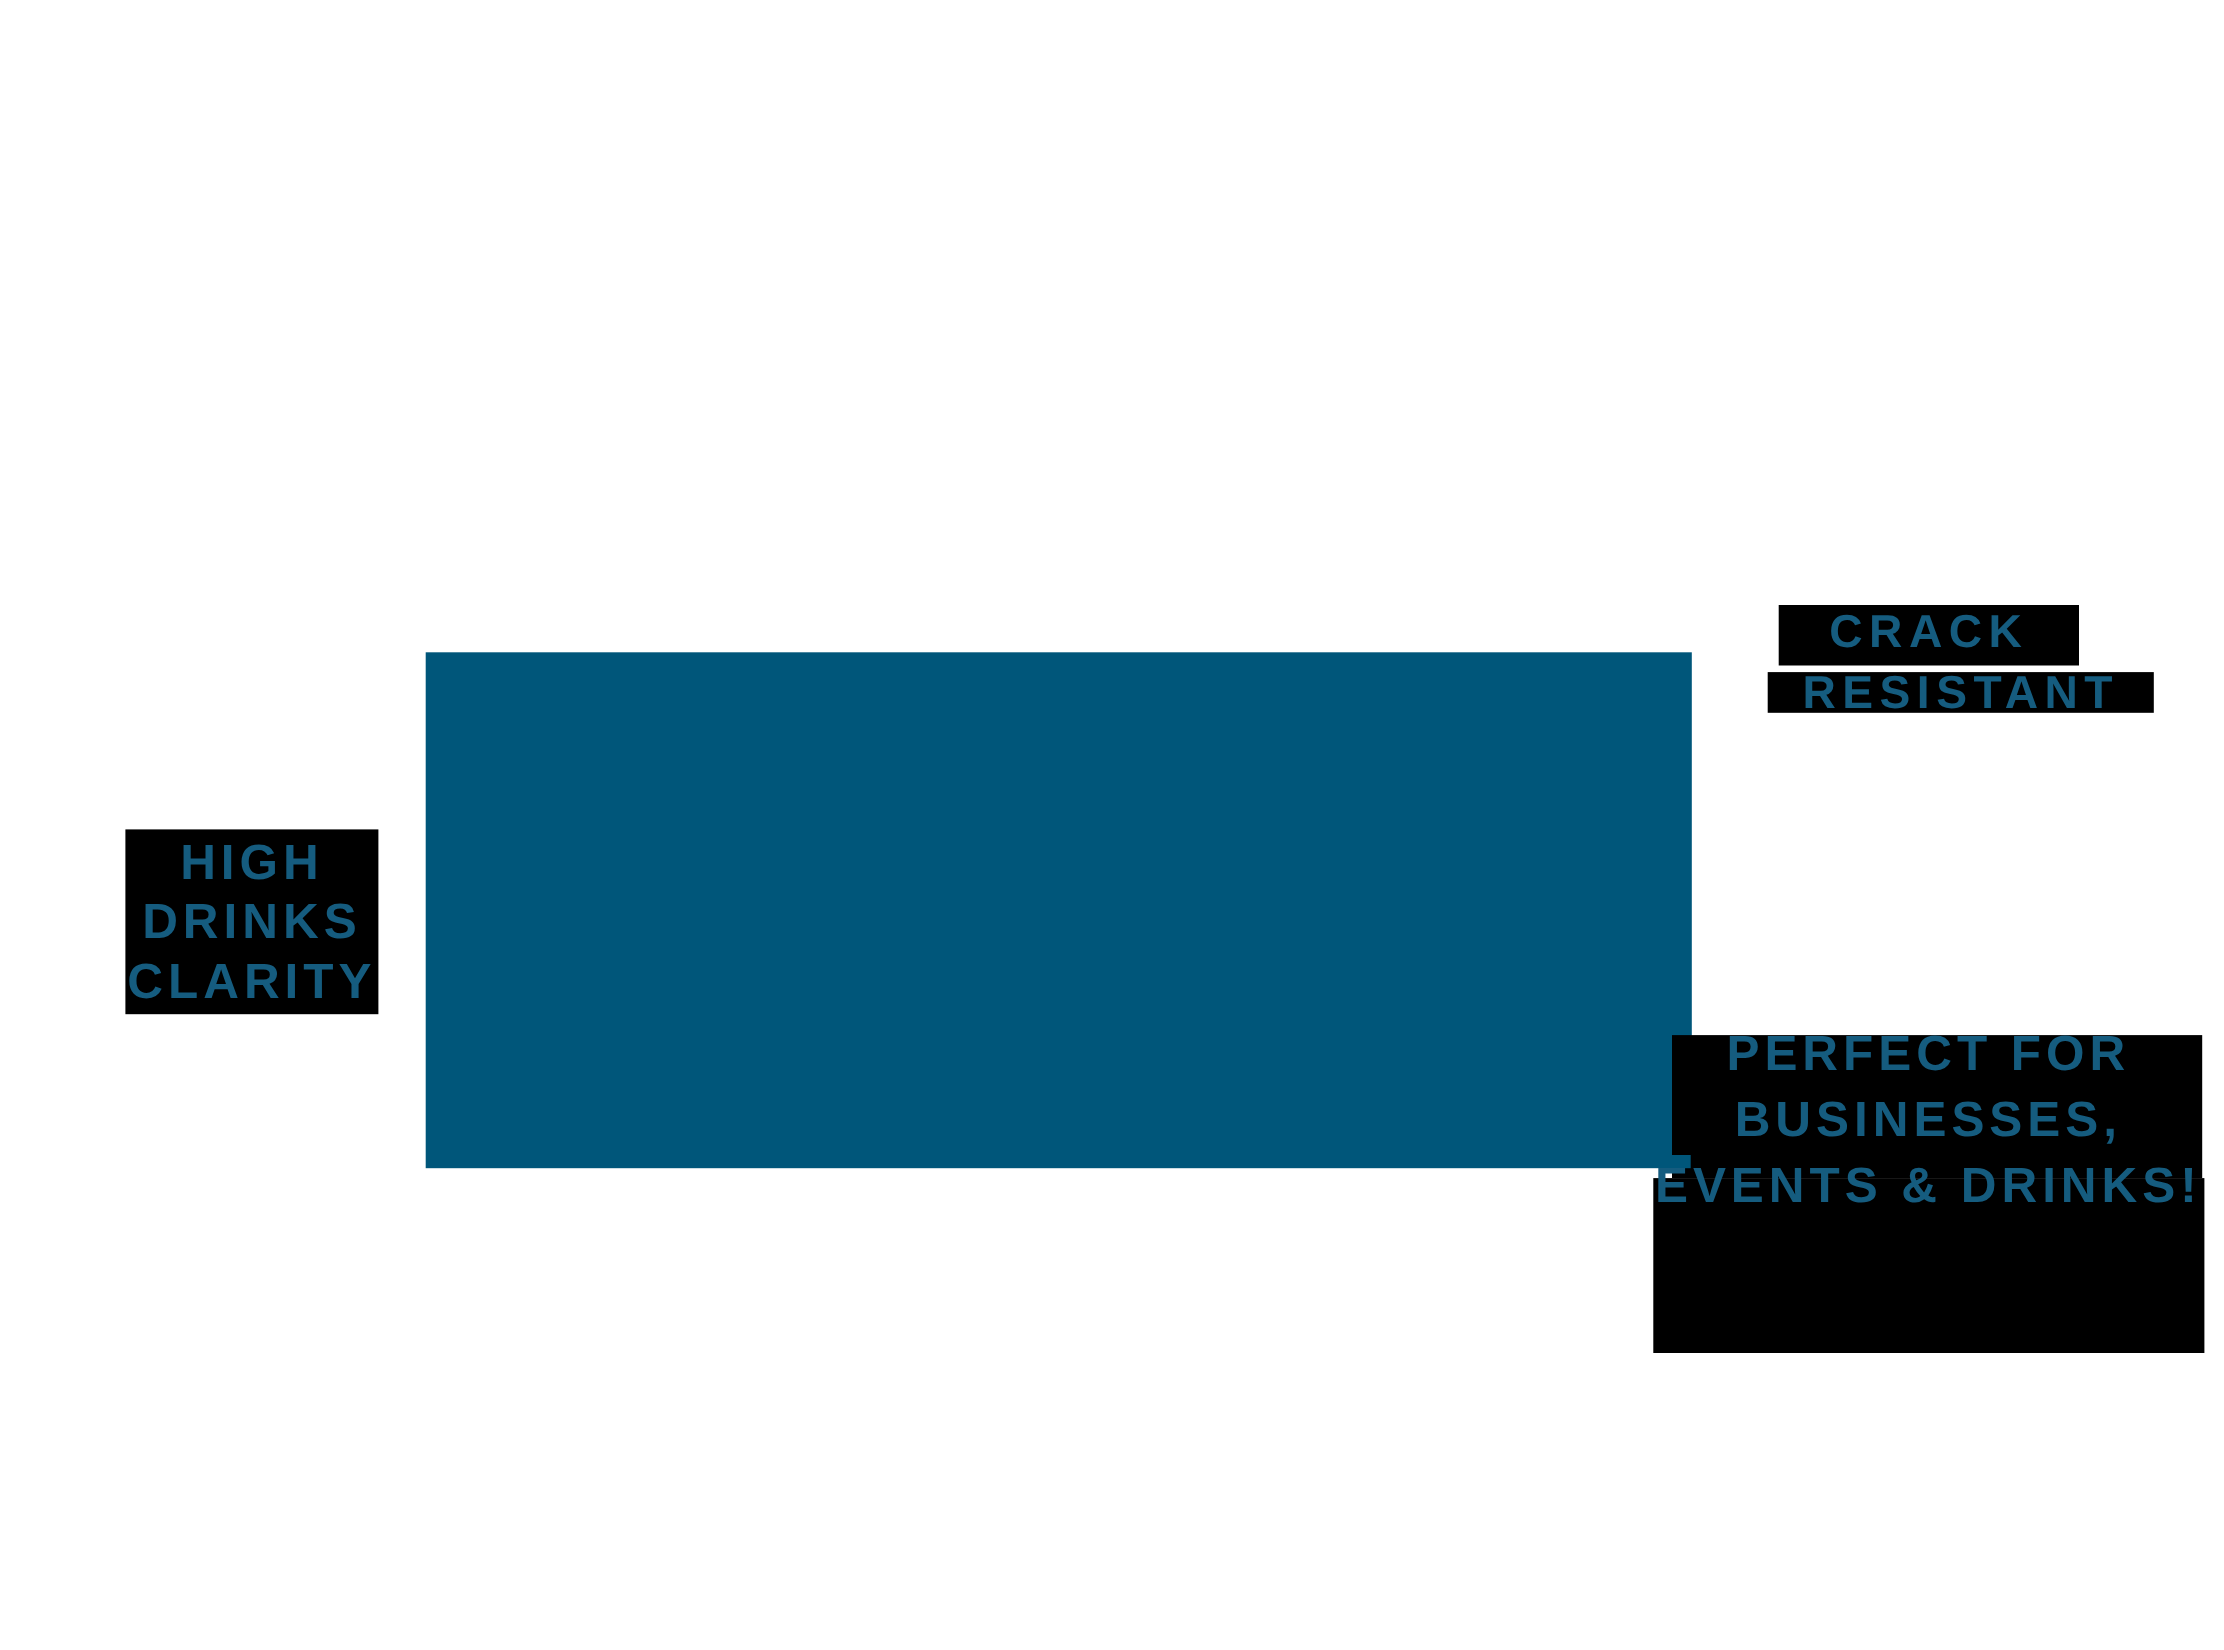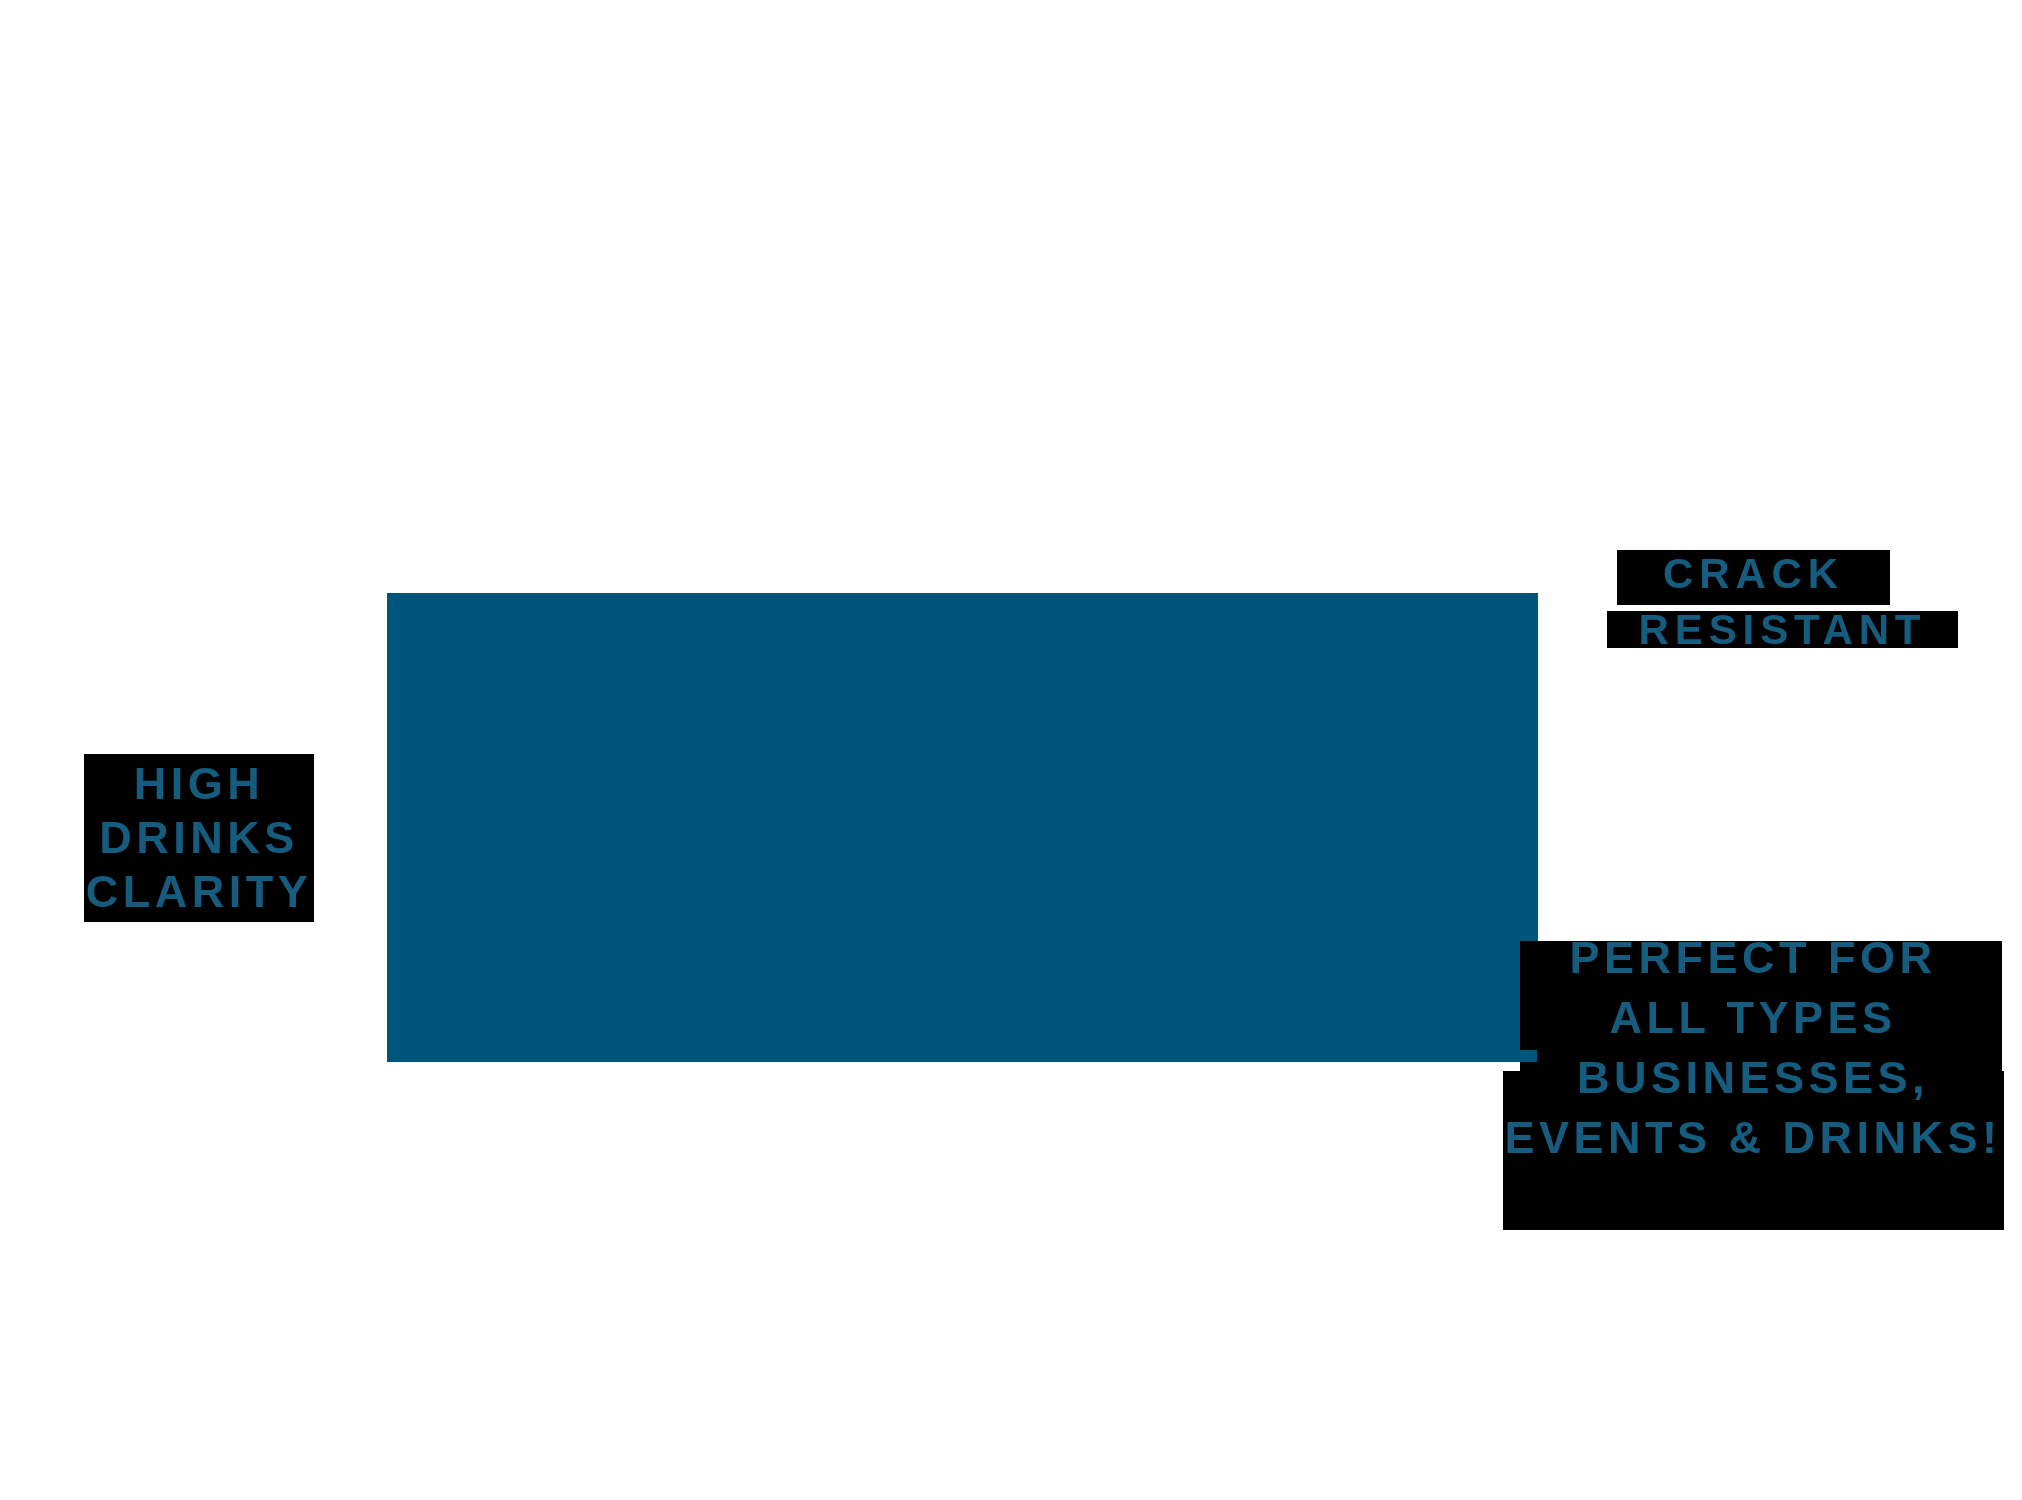--- a/index.html
+++ b/index.html
@@ -43,21 +43,21 @@
     font-size:42px;line-height:47px;letter-spacing:0.14em;
     z-index:4;
   }
   .crack-line2{
     left:1607px;top:563px;width:351px;height:37px;
     font-size:42px;line-height:38px;letter-spacing:0.14em;
     z-index:4;
   }
   
   .high-box{
-    left:84px;top:706px;width:230px;
+    left:114px;top:706px;width:230px;
     padding:3px 0;
     background:var(--hl);
     z-index:4;
   }
   .high-box .line{
     color:var(--text);
     font-weight:bold;
     font-size:45px;line-height:54px;letter-spacing:0.1em;
     text-align:center;white-space:nowrap;
   }
@@ -99,18 +99,17 @@
     <div class="line">HIGH</div>
     <div class="line">DRINKS</div>
     <div class="line">CLARITY</div>
   </div>
 
   <div class="abs perfect-box-upper"></div>
   <div class="abs perfect-box-lower"></div>
 
   <div class="abs perfect-text">
     <div class="line">PERFECT FOR</div>
-    <div class="line">ALL TYPES</div>
     <div class="line">BUSINESSES,</div>
     <div class="line">EVENTS &amp; DRINKS!</div>
   </div>
 
 </div>
 
 </body></html>

